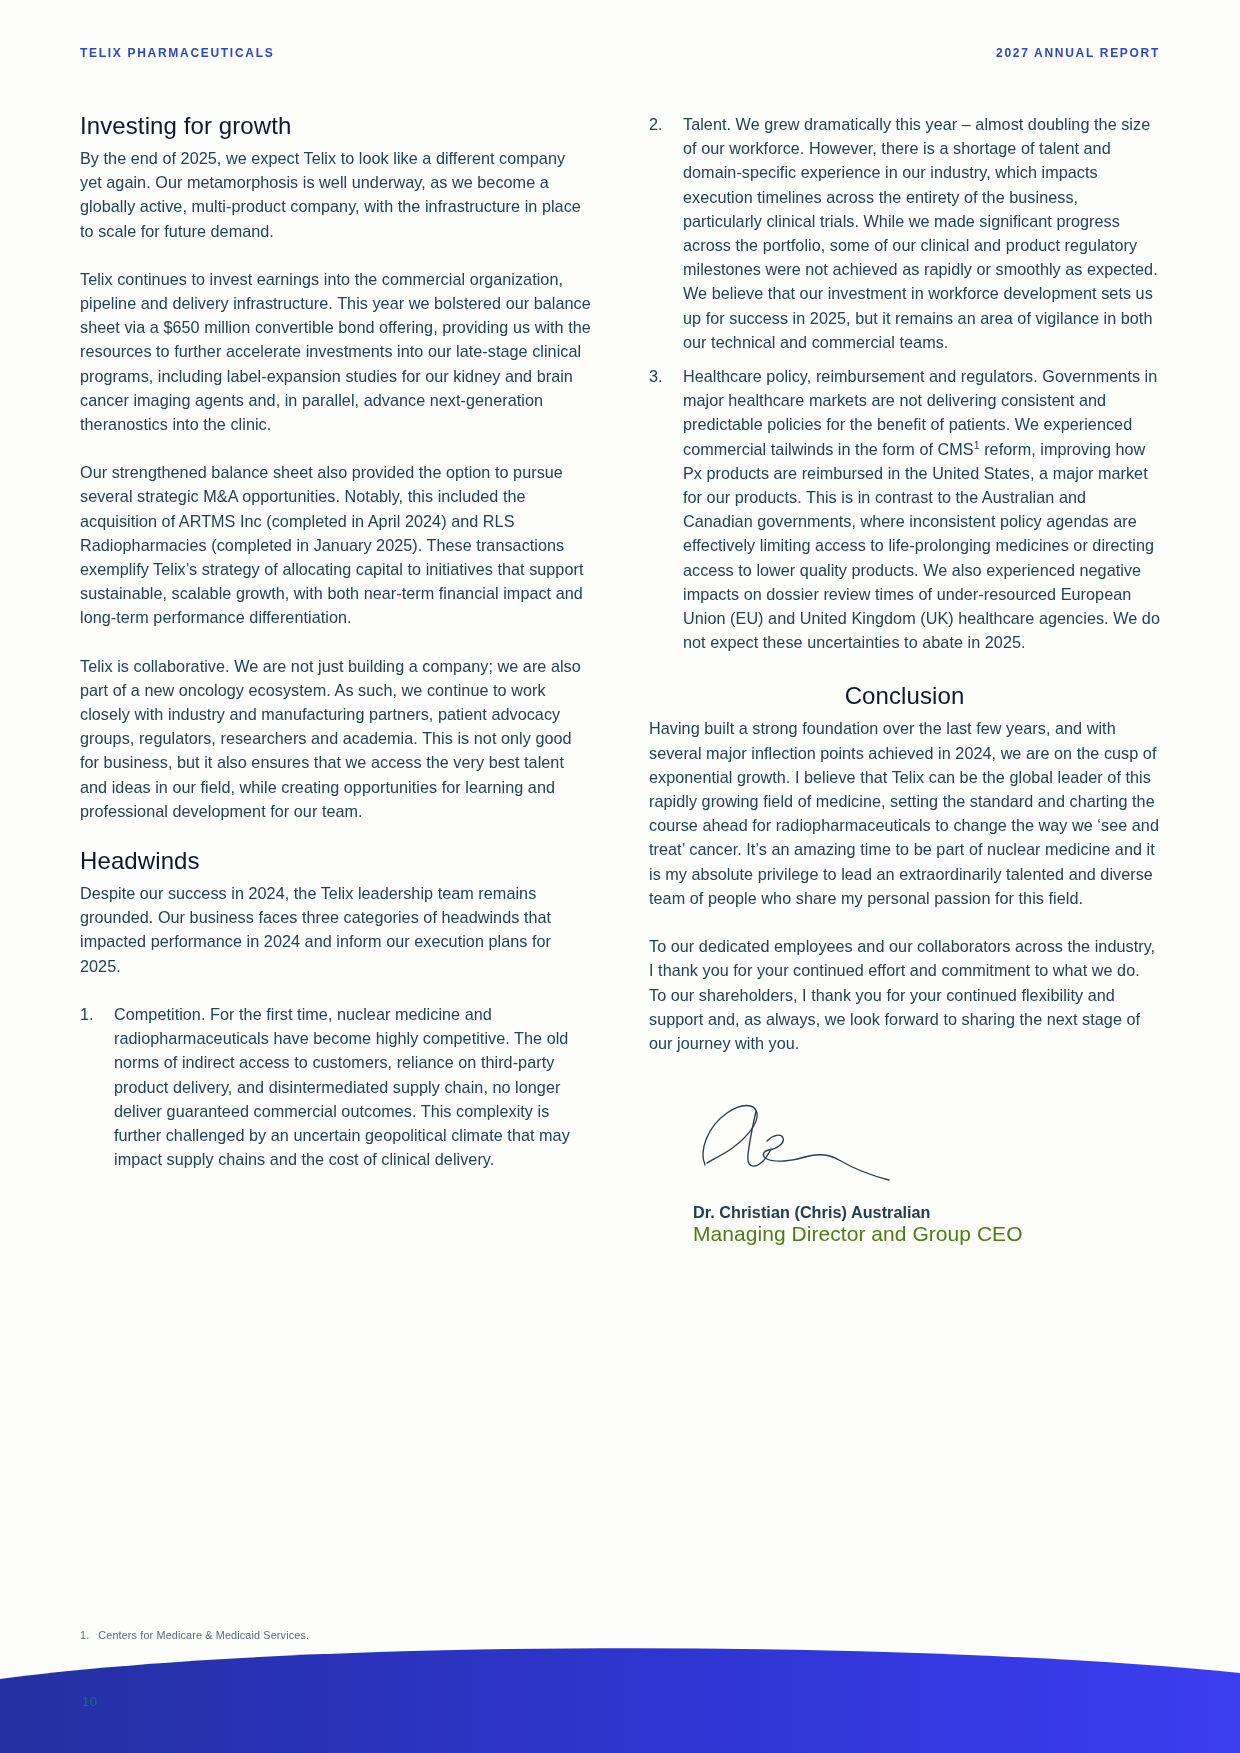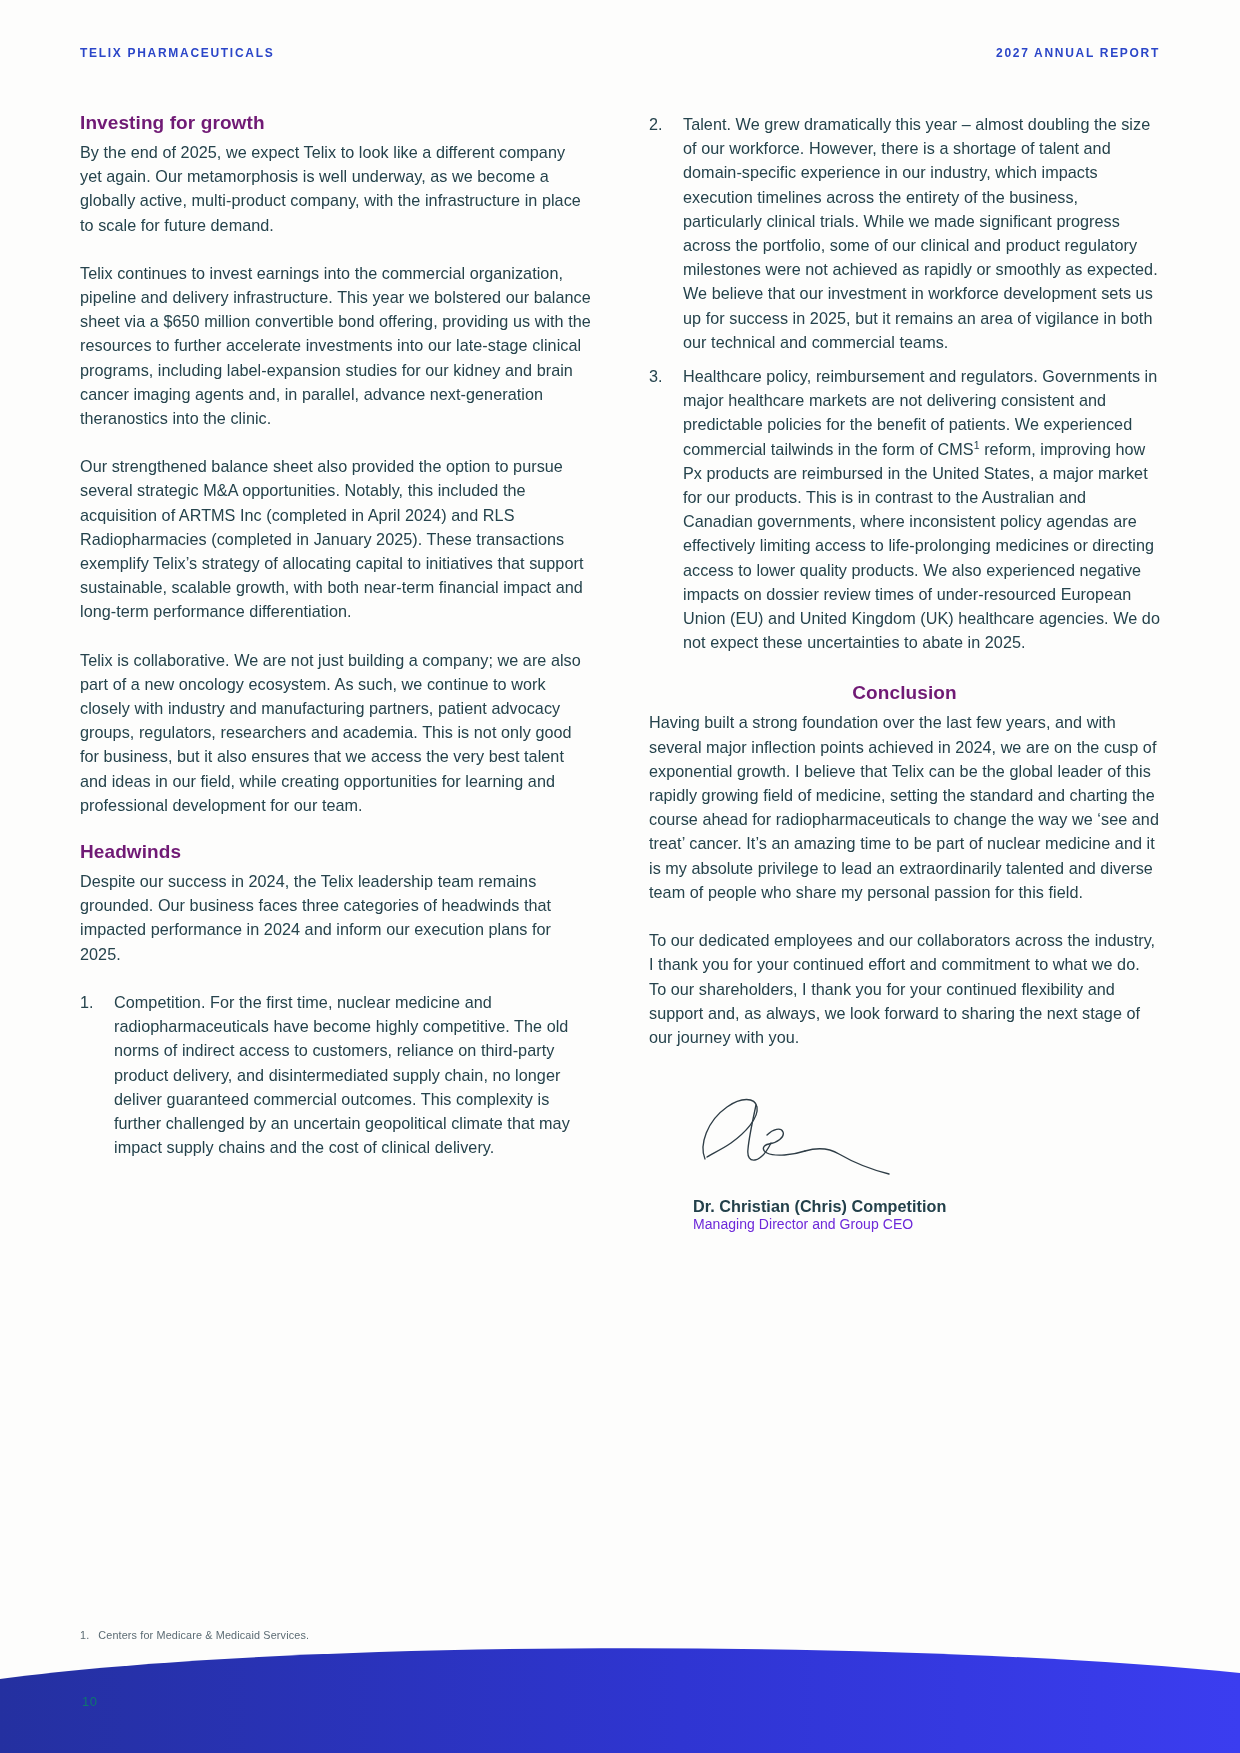--- a/index.html
+++ b/index.html
@@ -44,23 +44,23 @@
     left: 80px;
     width: 1080px;
     display: flex;
     gap: 58px;
   }
   .col {
     width: 511px;
   }
 
   h2.section {
-    font-size: 19px;
-    font-weight: 700;
-    color: #701a75;
+    font-size: 24px;
+    font-weight: 400;
+    color: #0f172a;
     margin: 0 0 6px 0;
     letter-spacing: 0.1px;
   }
   .col p.body,
   .col li .txt {
     font-size: 16.2px;
     line-height: 24.2px;
     color: #25434c;
     margin: 0 0 24px 0;
     letter-spacing: 0.05px;
@@ -102,22 +102,22 @@
   }
   .sig-svg { display: block; }
   .sig-name {
     font-size: 16.2px;
     font-weight: 700;
     color: #22404a;
     margin-top: 16px;
     letter-spacing: 0.05px;
   }
   .sig-role {
-    font-size: 14px;
-    color: #6d28d9;
+    font-size: 21px;
+    color: #4d7c0f;
     letter-spacing: 0.05px;
   }
 
   
   .footnote {
     position: absolute;
     left: 80px;
     top: 1629px;
     font-size: 10.8px;
     color: #5b6b73;
@@ -206,21 +206,21 @@
 
       <div class="sigblock">
         <svg class="sig-svg" width="230" height="90" viewBox="0 0 230 90">
           <g fill="none" stroke="#2e3d46" stroke-width="1.35" stroke-linecap="round">
             <path d="M12 68 C6 54, 14 30, 34 16 C48 6, 62 6, 64 16 C66 27, 52 42, 38 52 C28 59, 18 63, 14 66"></path>
             <path d="M63 14 C60 28, 56 46, 55 58 C54 66, 57 70, 62 69 C68 68, 74 60, 78 52"></path>
             <path d="M74 44 C80 38, 88 36, 90 41 C92 46, 84 52, 76 53 C70 54, 68 59, 74 62 C82 66, 100 64, 112 60"></path>
             <path d="M112 60 C126 56, 136 57, 146 63 C158 70, 176 78, 196 83"></path>
           </g>
         </svg>
-        <div class="sig-name">Dr. Christian (Chris) Competition</div>
+        <div class="sig-name">Dr. Christian (Chris) Australian</div>
         <div class="sig-role">Managing Director and Group CEO</div>
       </div>
 
     </div>
   </div>
 
   <div class="footnote">
     <span>1.</span>
     <span>Centers for Medicare &amp; Medicaid Services.</span>
   </div>

